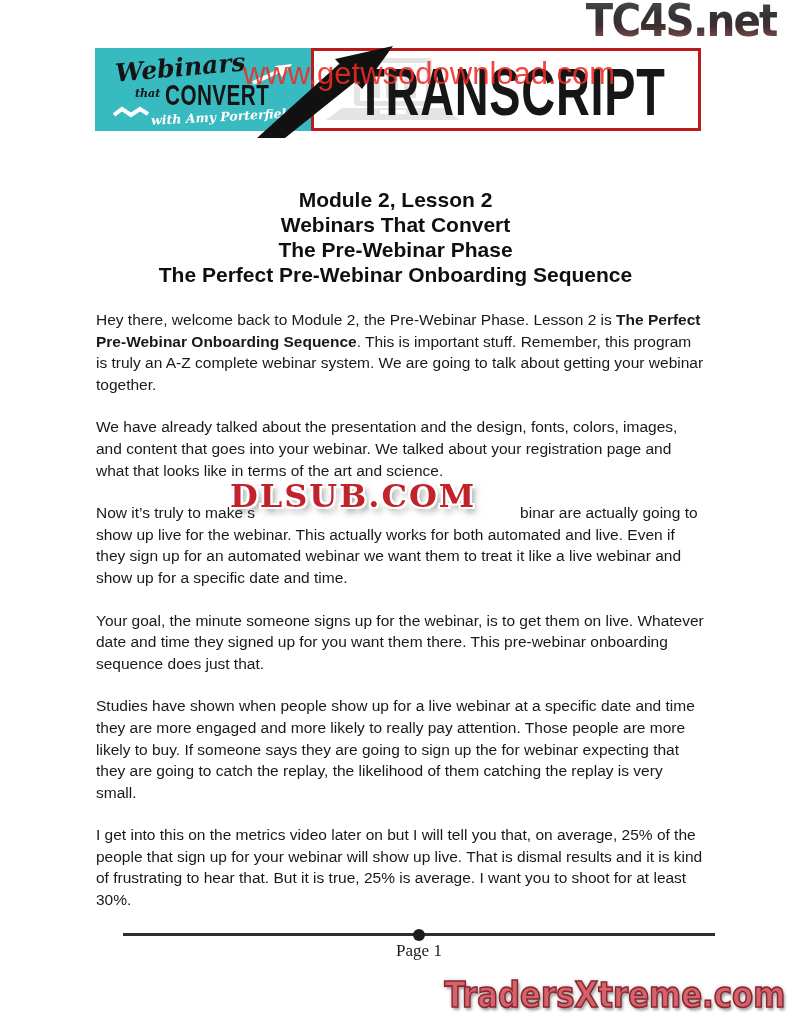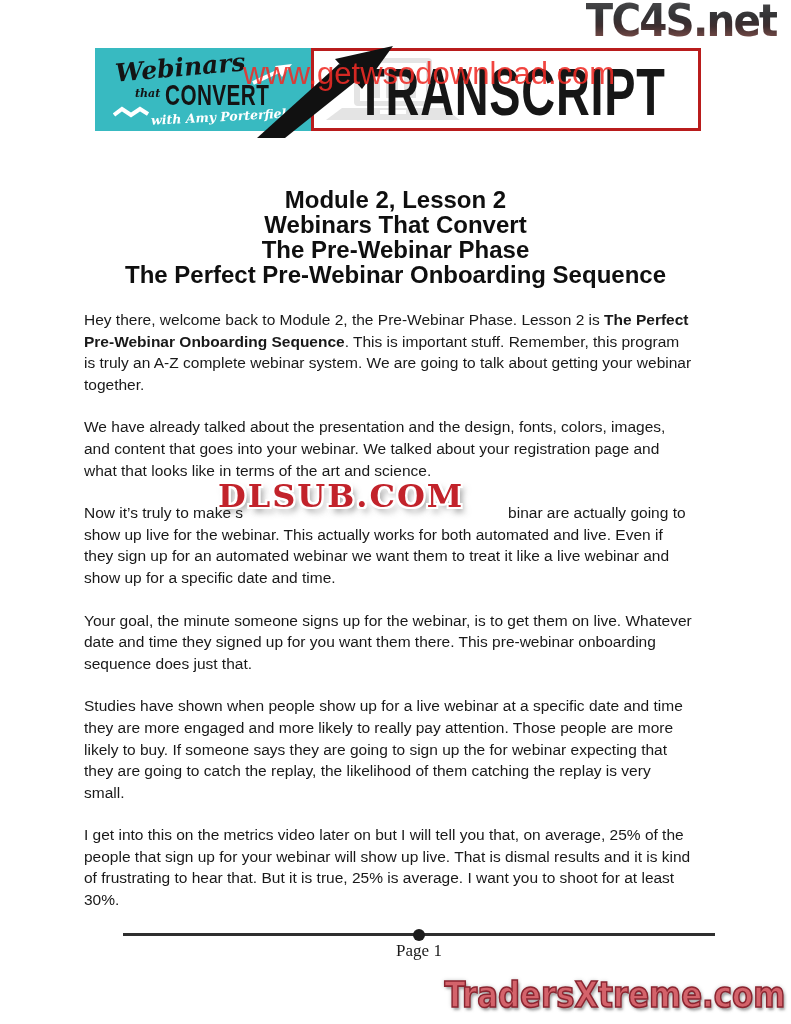--- a/index.html
+++ b/index.html
@@ -61,25 +61,25 @@
   }
   
   .wso{
     position:absolute;left:243px;top:56px;
     font-family:"Liberation Sans",sans-serif;font-size:31px;
     color:rgba(239,43,38,0.88);white-space:nowrap;z-index:5;
   }
   
   .title-block{
     position:absolute;top:187px;left:0;right:0;text-align:center;
-    font-weight:bold;font-size:24px;line-height:25px;color:#0f0f0f;
+    font-weight:bold;font-size:21px;line-height:25px;color:#0f0f0f;
   }
   
   .content{
-    position:absolute;top:309px;left:84px;width:608px;
+    position:absolute;top:309px;left:96px;width:608px;
     font-size:15.5px;line-height:21.6px;color:#191919;
   }
   .content p{margin:0 0 21px 0;}
   .p3{position:relative;}
   .cover-gap{display:inline-block;width:265px;height:1px;}
   .dlsub{
     position:absolute;left:134px;top:-16px;z-index:6;
     font-family:"DejaVu Serif",serif;font-weight:bold;font-size:32px;
     letter-spacing:2px;color:#c2232b;white-space:nowrap;
     text-shadow:

